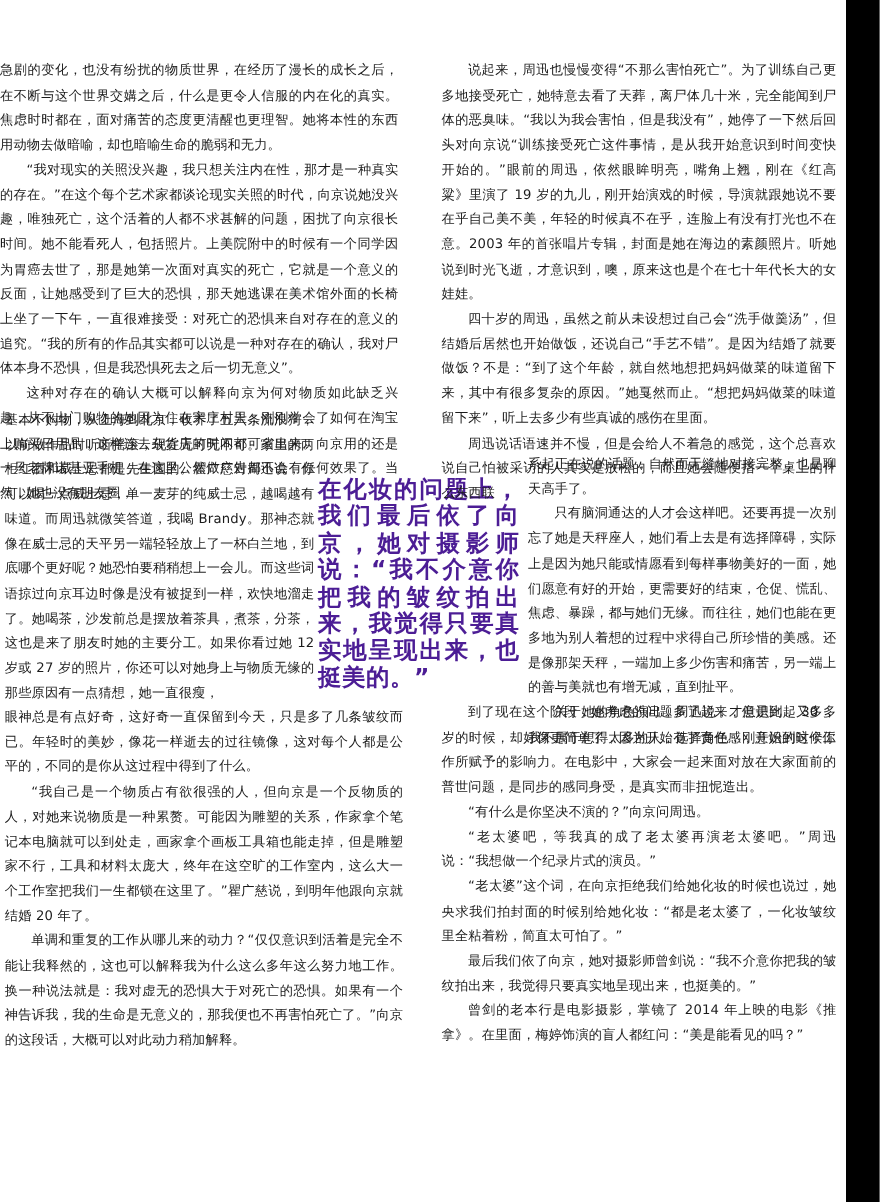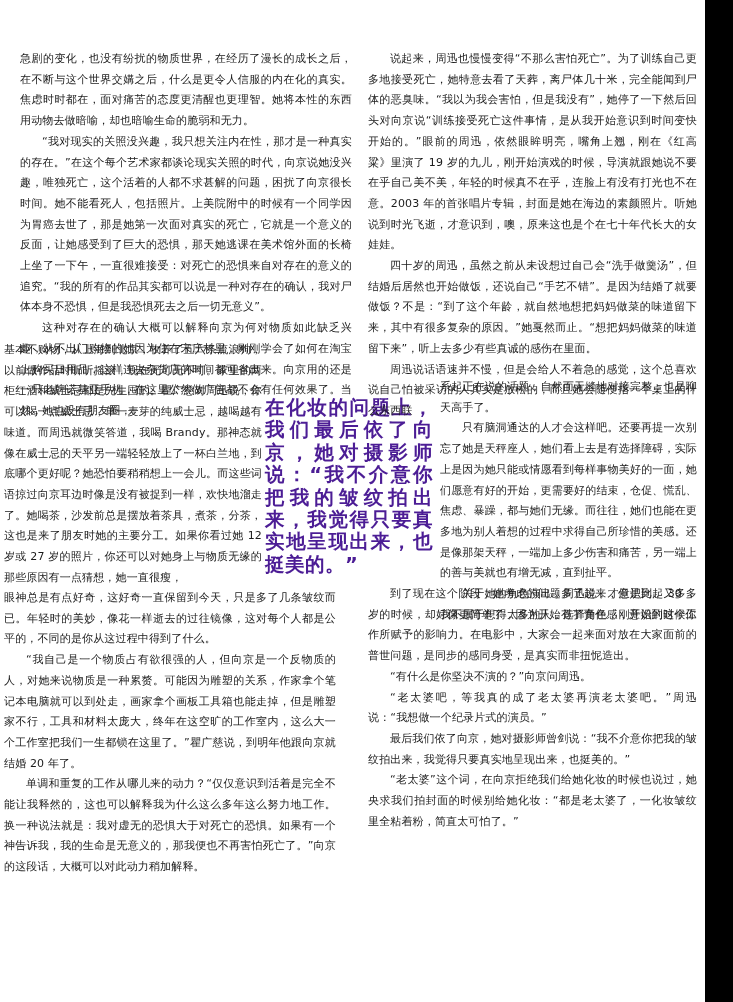--- a/index.html
+++ b/index.html
@@ -6,21 +6,21 @@
   body {
     width: 733px; height: 1002px; position: relative; overflow: hidden;
     background: #ffffff; color: #1a1a1a;
     font-family: "DejaVu Sans", "Liberation Sans", sans-serif;
   }
   .page { position: absolute; left: 0; top: 0; width: 705px; height: 1002px; background: #fff; }
   .black-bar { position: absolute; right: 0; top: 0; width: 28px; height: 1002px; background: #000; }
   .col { position: absolute; font-size: 11px; line-height: 20.7px; letter-spacing: 0.15px; text-align: justify; }
   .col p { margin: 0; }
   .col p.indent { text-indent: 2em; }
-  .col-left { left: 20px; top: 49px; width: 332px; }
+  .col-left { left: 0; top: 49px; width: 332px; }
   .col-left-narrow { left: 4px; top: 340px; width: 258px; }
   .col-left-wide2 { left: 4px; top: 588px; width: 332px; }
   .col-right { left: 368px; top: 49px; width: 329px; }
   .col-right-narrow { left: 440px; top: 377px; width: 257px; }
   .col-right-wide2 { left: 368px; top: 584px; width: 329px; }
   .pull-quote {
     position: absolute; left: 265px; top: 397px; width: 168px;
     font-size: 19.5px; line-height: 22.4px; font-weight: bold; color: #4c1d95;
     text-align: justify; letter-spacing: 0.5px;
     font-family: "DejaVu Sans", "Liberation Sans", sans-serif;
@@ -58,18 +58,19 @@
   <div class="col col-right-narrow">
     <p>系起正在说的话题，自然而无缝地对接完整，也是聊天高手了。</p>
     <p class="indent">只有脑洞通达的人才会这样吧。还要再提一次别忘了她是天秤座人，她们看上去是有选择障碍，实际上是因为她只能或情愿看到每样事物美好的一面，她们愿意有好的开始，更需要好的结束，仓促、慌乱、焦虑、暴躁，都与她们无缘。而往往，她们也能在更多地为别人着想的过程中求得自己所珍惜的美感。还是像那架天秤，一端加上多少伤害和痛苦，另一端上的善与美就也有增无减，直到扯平。</p>
     <p class="indent">关于她的角色演出，周迅说，才意识到，又多，我不属于想得太多的人，选择角色，刚开始的时候你</p>
   </div>
 
   <div class="col col-right-wide2">
     <p class="indent">到了现在这个阶段，她考虑的问题多了起来，但是比起 30 多岁的时候，却好像更简单了，因为开始有了责任感，意识到这个工作所赋予的影响力。在电影中，大家会一起来面对放在大家面前的普世问题，是同步的感同身受，是真实而非扭怩造出。</p>
     <p class="indent">“有什么是你坚决不演的？”向京问周迅。</p>
     <p class="indent">“老太婆吧，等我真的成了老太婆再演老太婆吧。”周迅说：“我想做一个纪录片式的演员。”</p>
+    <p class="indent">“老太婆”这个词，在向京拒绝我们给她化妆的时候也说过，她央求我们拍封面的时候别给她化妆：“都是老太婆了，一化妆皱纹里全粘着粉，简直太可怕了。”</p>
     <p class="indent">最后我们依了向京，她对摄影师曾剑说：“我不介意你把我的皱纹拍出来，我觉得只要真实地呈现出来，也挺美的。”</p>
-    <p class="indent">“老太婆”这个词，在向京拒绝我们给她化妆的时候也说过，她央求我们拍封面的时候别给她化妆：“都是老太婆了，一化妆皱纹里全粘着粉，简直太可怕了。”</p>
+    <p class="indent">曾剑的老本行是电影摄影，掌镜了 2014 年上映的电影《推拿》。在里面，梅婷饰演的盲人都红问：“美是能看见的吗？”</p>
   </div>
 </div>
 
 <div class="black-bar"></div>
 
 </body></html>

